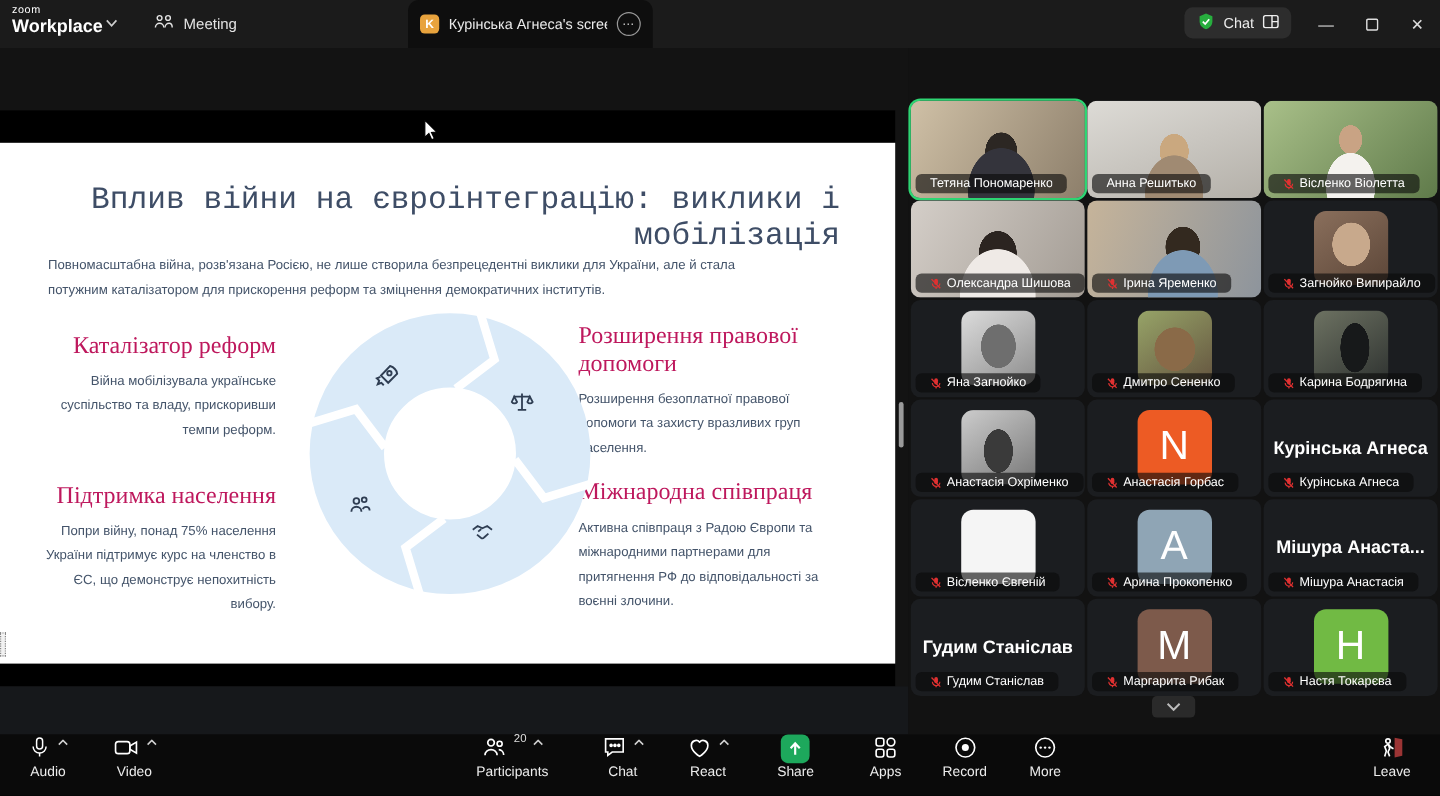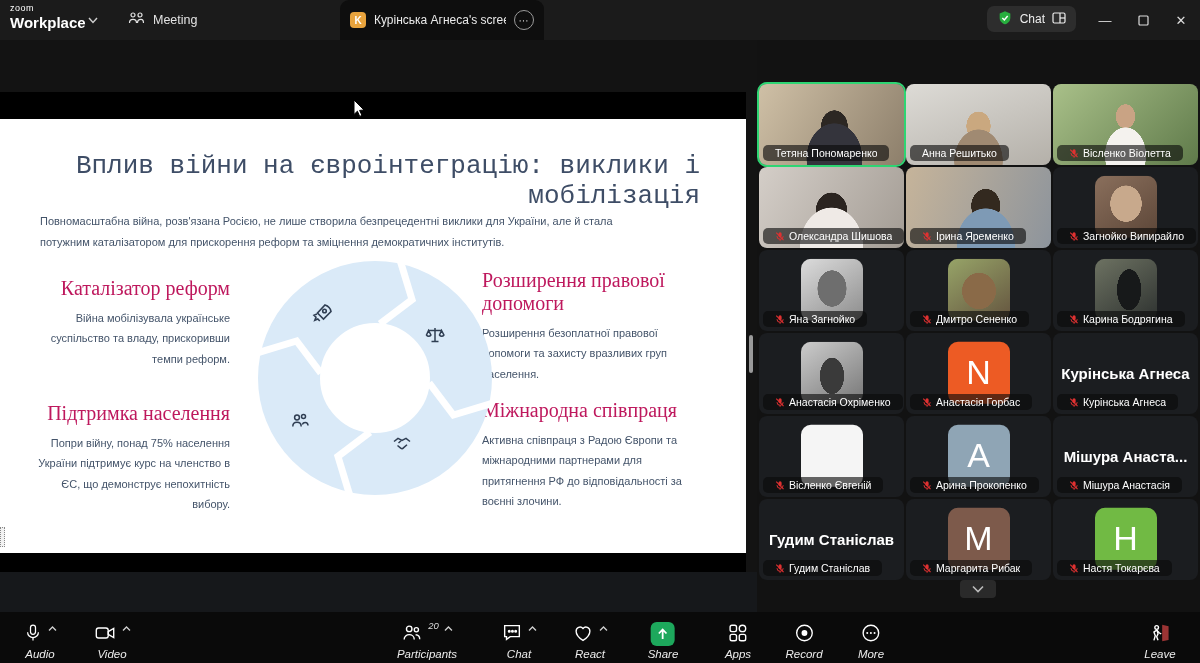--- a/index.html
+++ b/index.html
@@ -83,21 +83,21 @@
       radial-gradient(24px 28px at 55% 48%, #33291f 60%, transparent 61%),
       linear-gradient(110deg,#c6b49a,#8d949c);}
   .s-photo-warm{background:radial-gradient(26px 30px at 50% 45%,#c8a98c 60%,transparent 61%),linear-gradient(145deg,#8a6f5c,#5c4638);}
   .s-photo-bw-light{background:radial-gradient(24px 30px at 50% 48%,#6e6e6e 60%,transparent 61%),linear-gradient(145deg,#dcdcdc,#8c8c8c);}
   .s-photo-monkey{background:radial-gradient(28px 30px at 50% 52%,#8a6a48 60%,transparent 61%),linear-gradient(145deg,#97a468,#64543f);}
   .s-photo-dark{background:radial-gradient(20px 34px at 55% 50%,#17191a 60%,transparent 61%),linear-gradient(145deg,#6d7262,#2e3230);}
   .s-photo-bw{background:radial-gradient(20px 30px at 50% 55%,#3a3a3a 60%,transparent 61%),linear-gradient(145deg,#cccccc,#777777);}
 
   
   .toolbar{position:absolute;left:0;top:612px;width:1200px;height:51px;background:#0a0a0a;}
-  .titem{position:absolute;bottom:3px;transform:translateX(-50%);display:flex;flex-direction:column;align-items:center;gap:2px;color:#ececec;font-style:italic;}
+  .titem{position:absolute;bottom:13px;transform:translateX(-50%);display:flex;flex-direction:column;align-items:center;gap:2px;color:#ececec;}
   .titem .irow{display:flex;align-items:flex-start;gap:5px;height:24px;}
   .titem .lbl{font-size:11.5px;}
   .badge{font-size:9.5px;color:#ddd;margin-top:-2px;}
   .chev{margin-top:4px;}
   .share-sq{width:24px;height:24px;border-radius:6px;background:#1da85c;display:flex;align-items:center;justify-content:center;}
 </style>
 </head>
 <body>
 
 <div id="stage">

